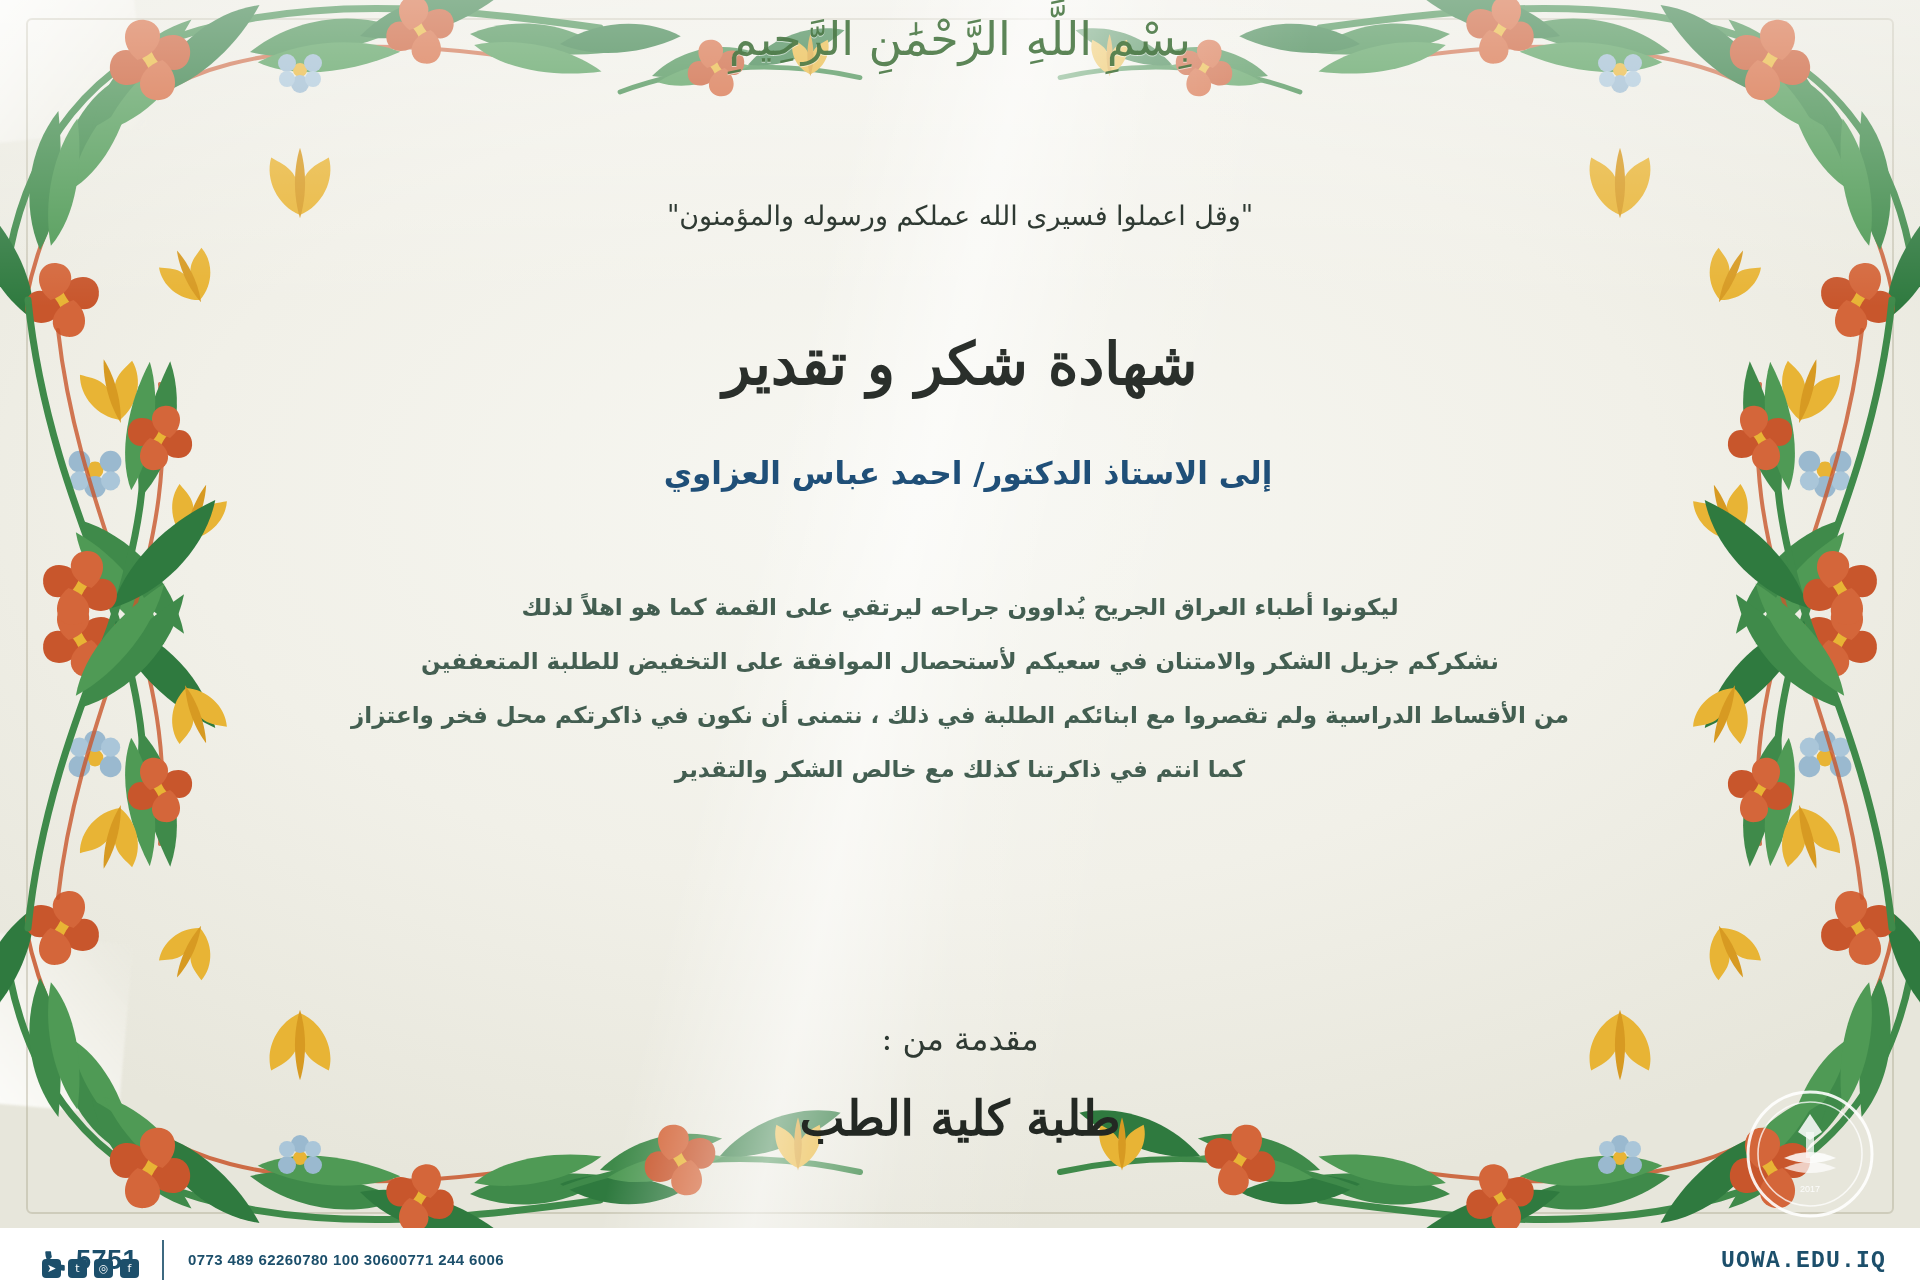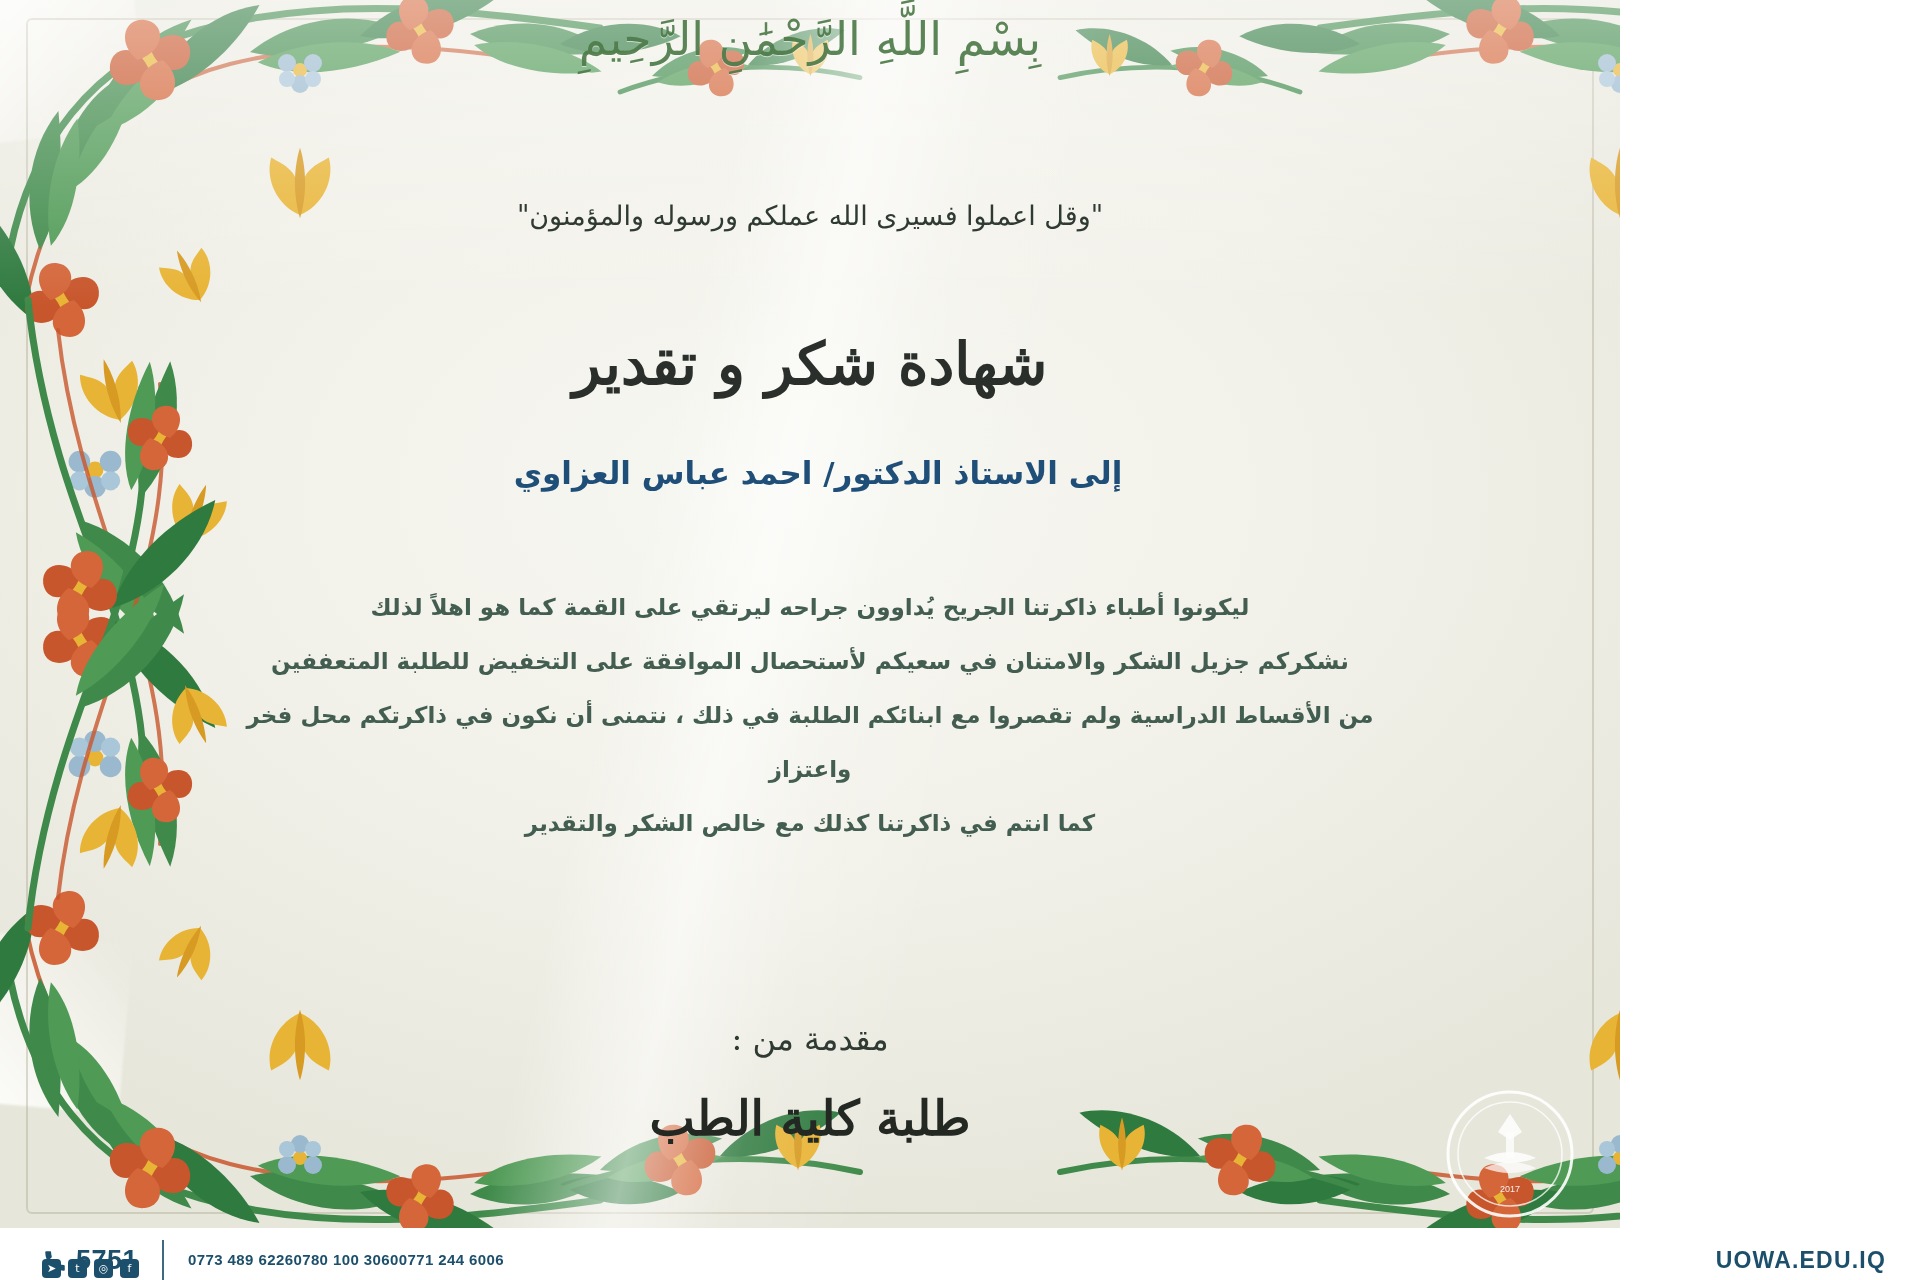--- a/index.html
+++ b/index.html
@@ -20,21 +20,21 @@
     width: 1920px;
     height: 1280px;
     background: #ffffff;
   }
 
   
   .cert {
     position: absolute;
     left: 0;
     top: 0;
-    width: 1620px;
+    width: 1920px;
     height: 1228px;
     background:
       radial-gradient(ellipse 70% 60% at 48% 40%, #f7f7f2 0%, #f1f0e8 55%, #e7e6db 100%);
     overflow: hidden;
   }
 
   
   .sheen {
     position: absolute;
     inset: 0;
@@ -246,21 +246,21 @@
     display: flex;
     align-items: center;
     gap: 18px;
     padding-right: 34px;
   }
   .site {
     font-size: 23px;
     font-weight: 700;
     color: #1c4f6b;
     letter-spacing: 1.2px;
-    font-family: Liberation Sans, sans-serif;
+    font-family: Liberation Mono, monospace;
     margin-left: 16px;
   }
 
   
   .seal {
     position: absolute;
     right: 44px;
     bottom: 8px;
     width: 132px;
     height: 132px;
@@ -365,21 +365,21 @@
 
     <div class="sheen"></div>
 
     <div class="content">
       <div class="basmala">بِسْمِ اللَّهِ الرَّحْمَٰنِ الرَّحِيمِ</div>
       <div class="ayah">"وقل اعملوا فسيرى الله عملكم ورسوله والمؤمنون"</div>
       <div class="title">شهادة شكر و تقدير</div>
       <div class="recipient">إلى الاستاذ الدكتور/ احمد عباس العزاوي</div>
 
       <div class="body">
-        <p>ليكونوا أطباء ذاكرتنا الجريح يُداوون جراحه ليرتقي على القمة كما هو اهلاً لذلك</p>
+        <p>ليكونوا أطباء العراق الجريح يُداوون جراحه ليرتقي على القمة كما هو اهلاً لذلك</p>
         <p>نشكركم جزيل الشكر والامتنان في سعيكم لأستحصال الموافقة على التخفيض للطلبة المتعففين</p>
         <p>من الأقساط الدراسية ولم تقصروا مع ابنائكم الطلبة في ذلك ، نتمنى أن نكون في ذاكرتكم محل فخر واعتزاز</p>
         <p>كما انتم في ذاكرتنا كذلك مع خالص الشكر والتقدير</p>
       </div>
 
       <div class="from-label">مقدمة من :</div>
       <div class="from-value">طلبة كلية الطب</div>
     </div>
 
     <svg class="seal" viewBox="0 0 132 132">

